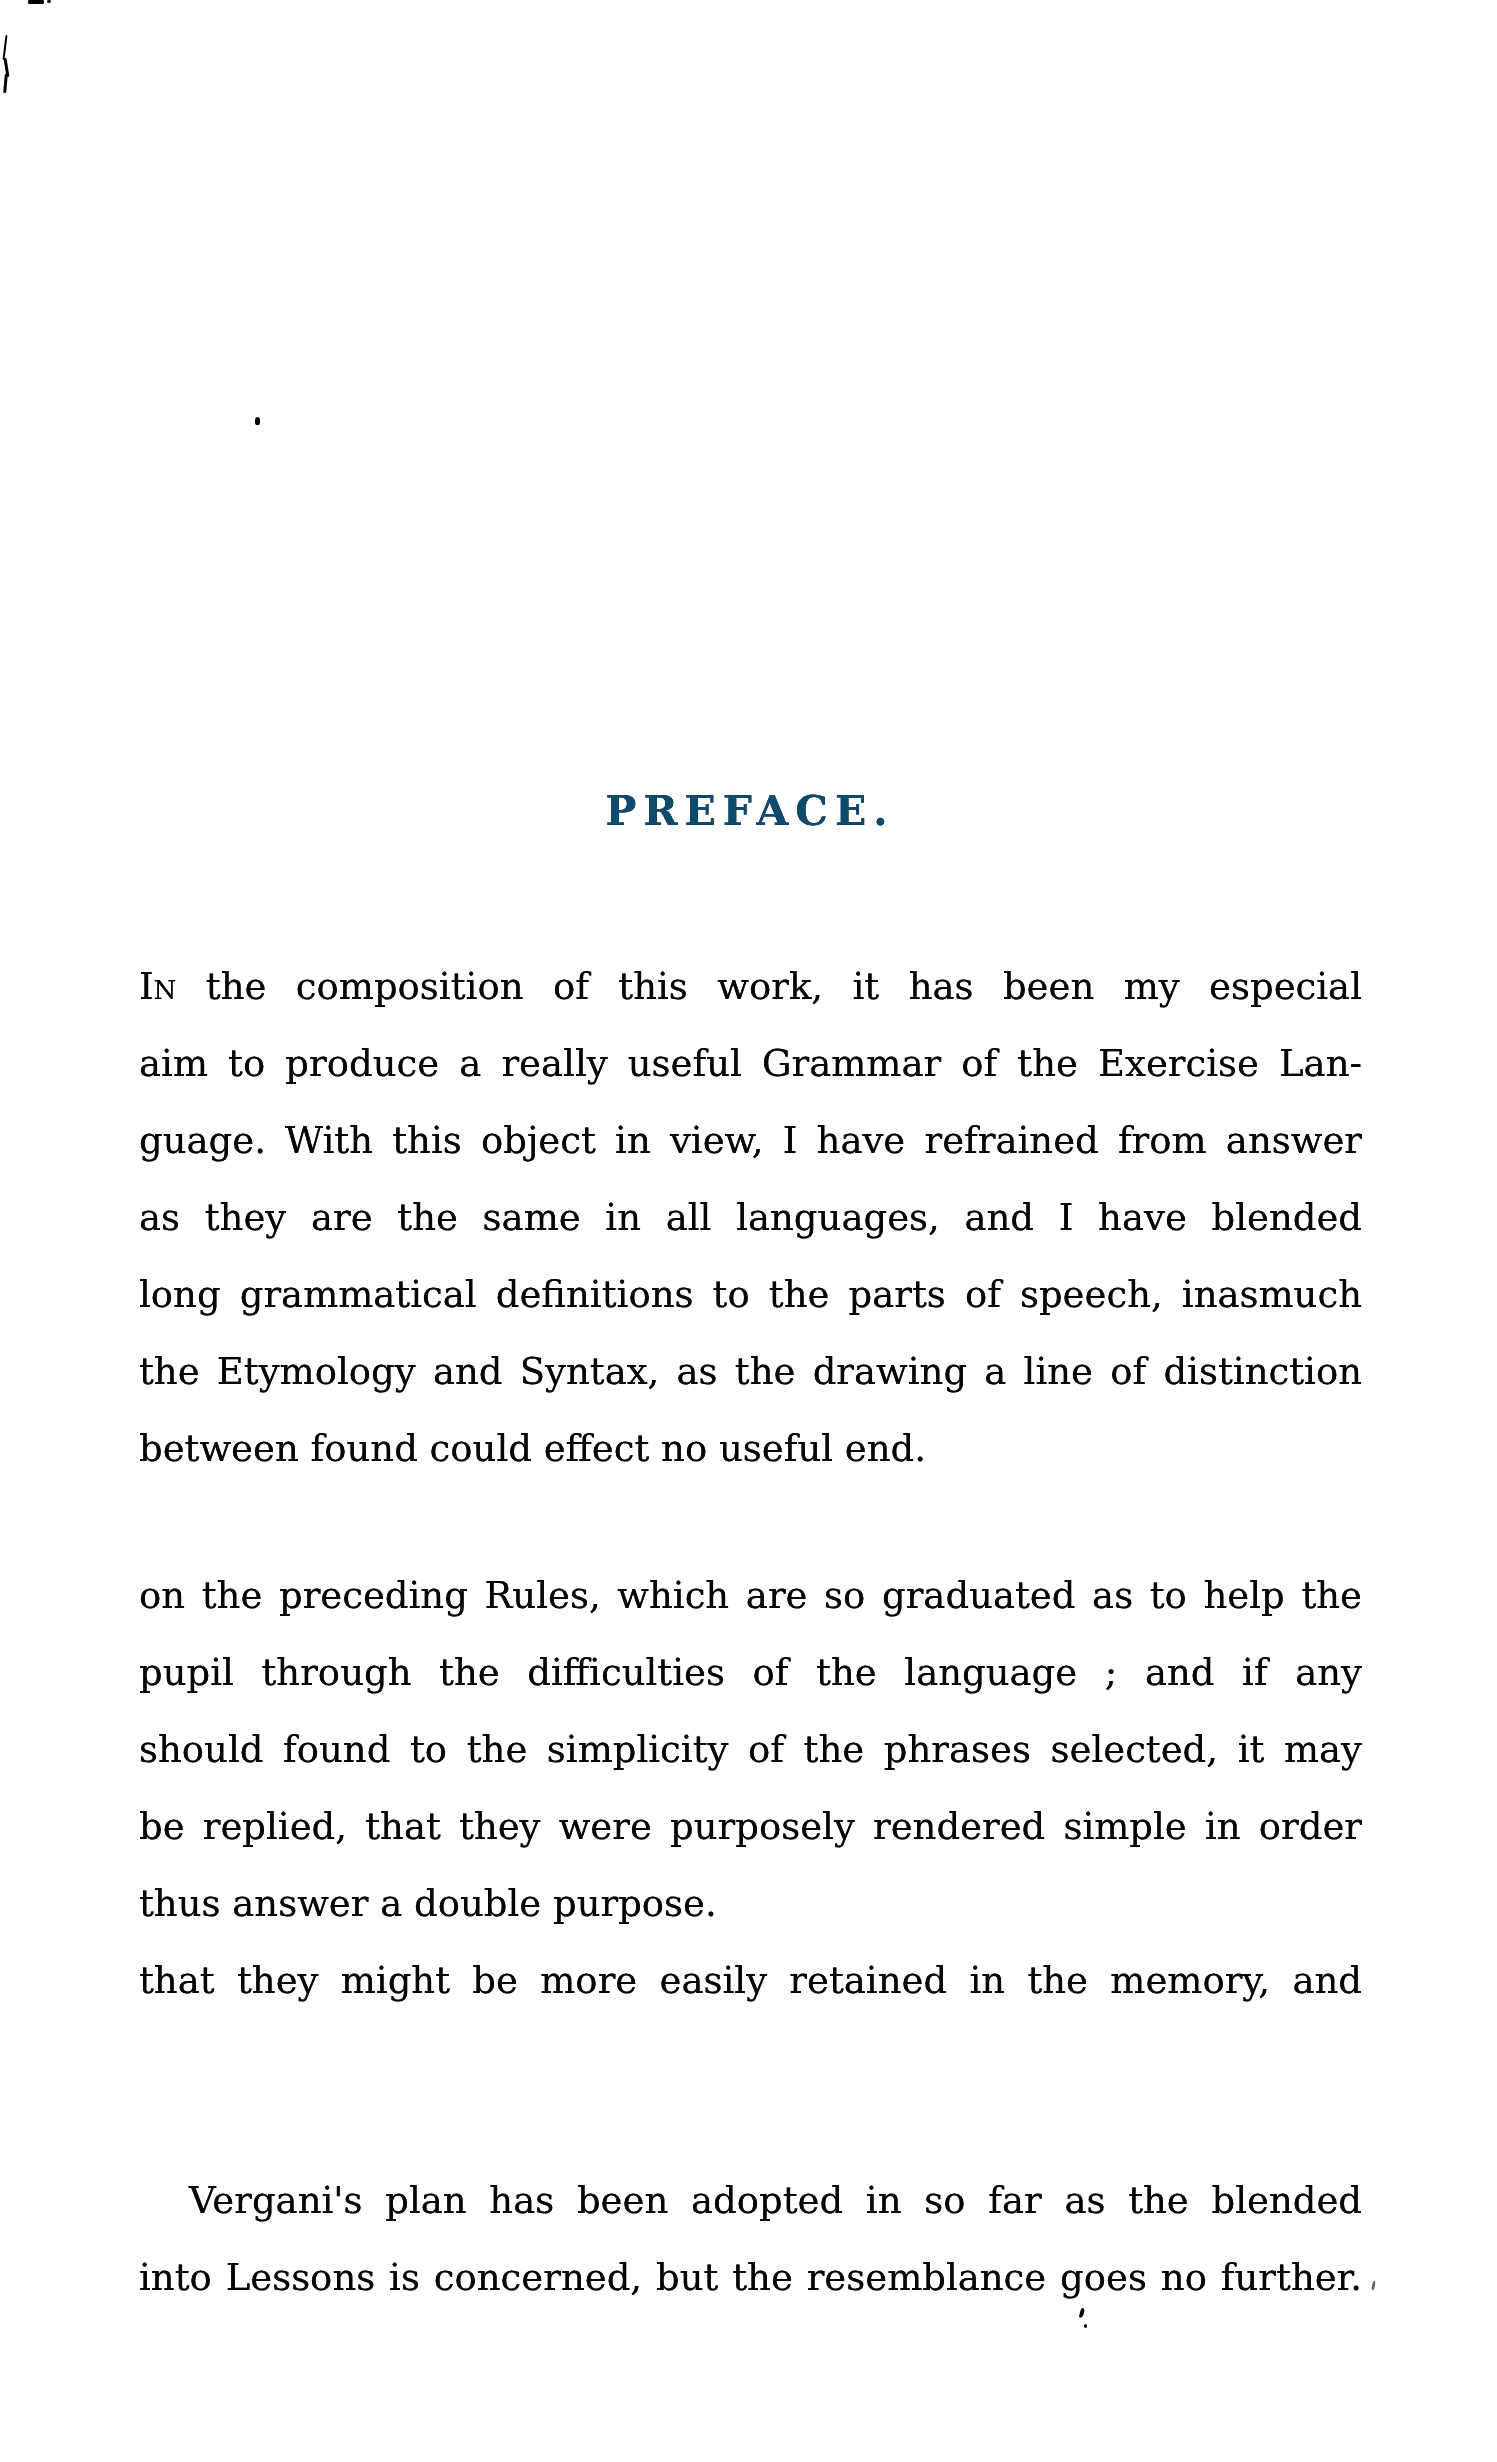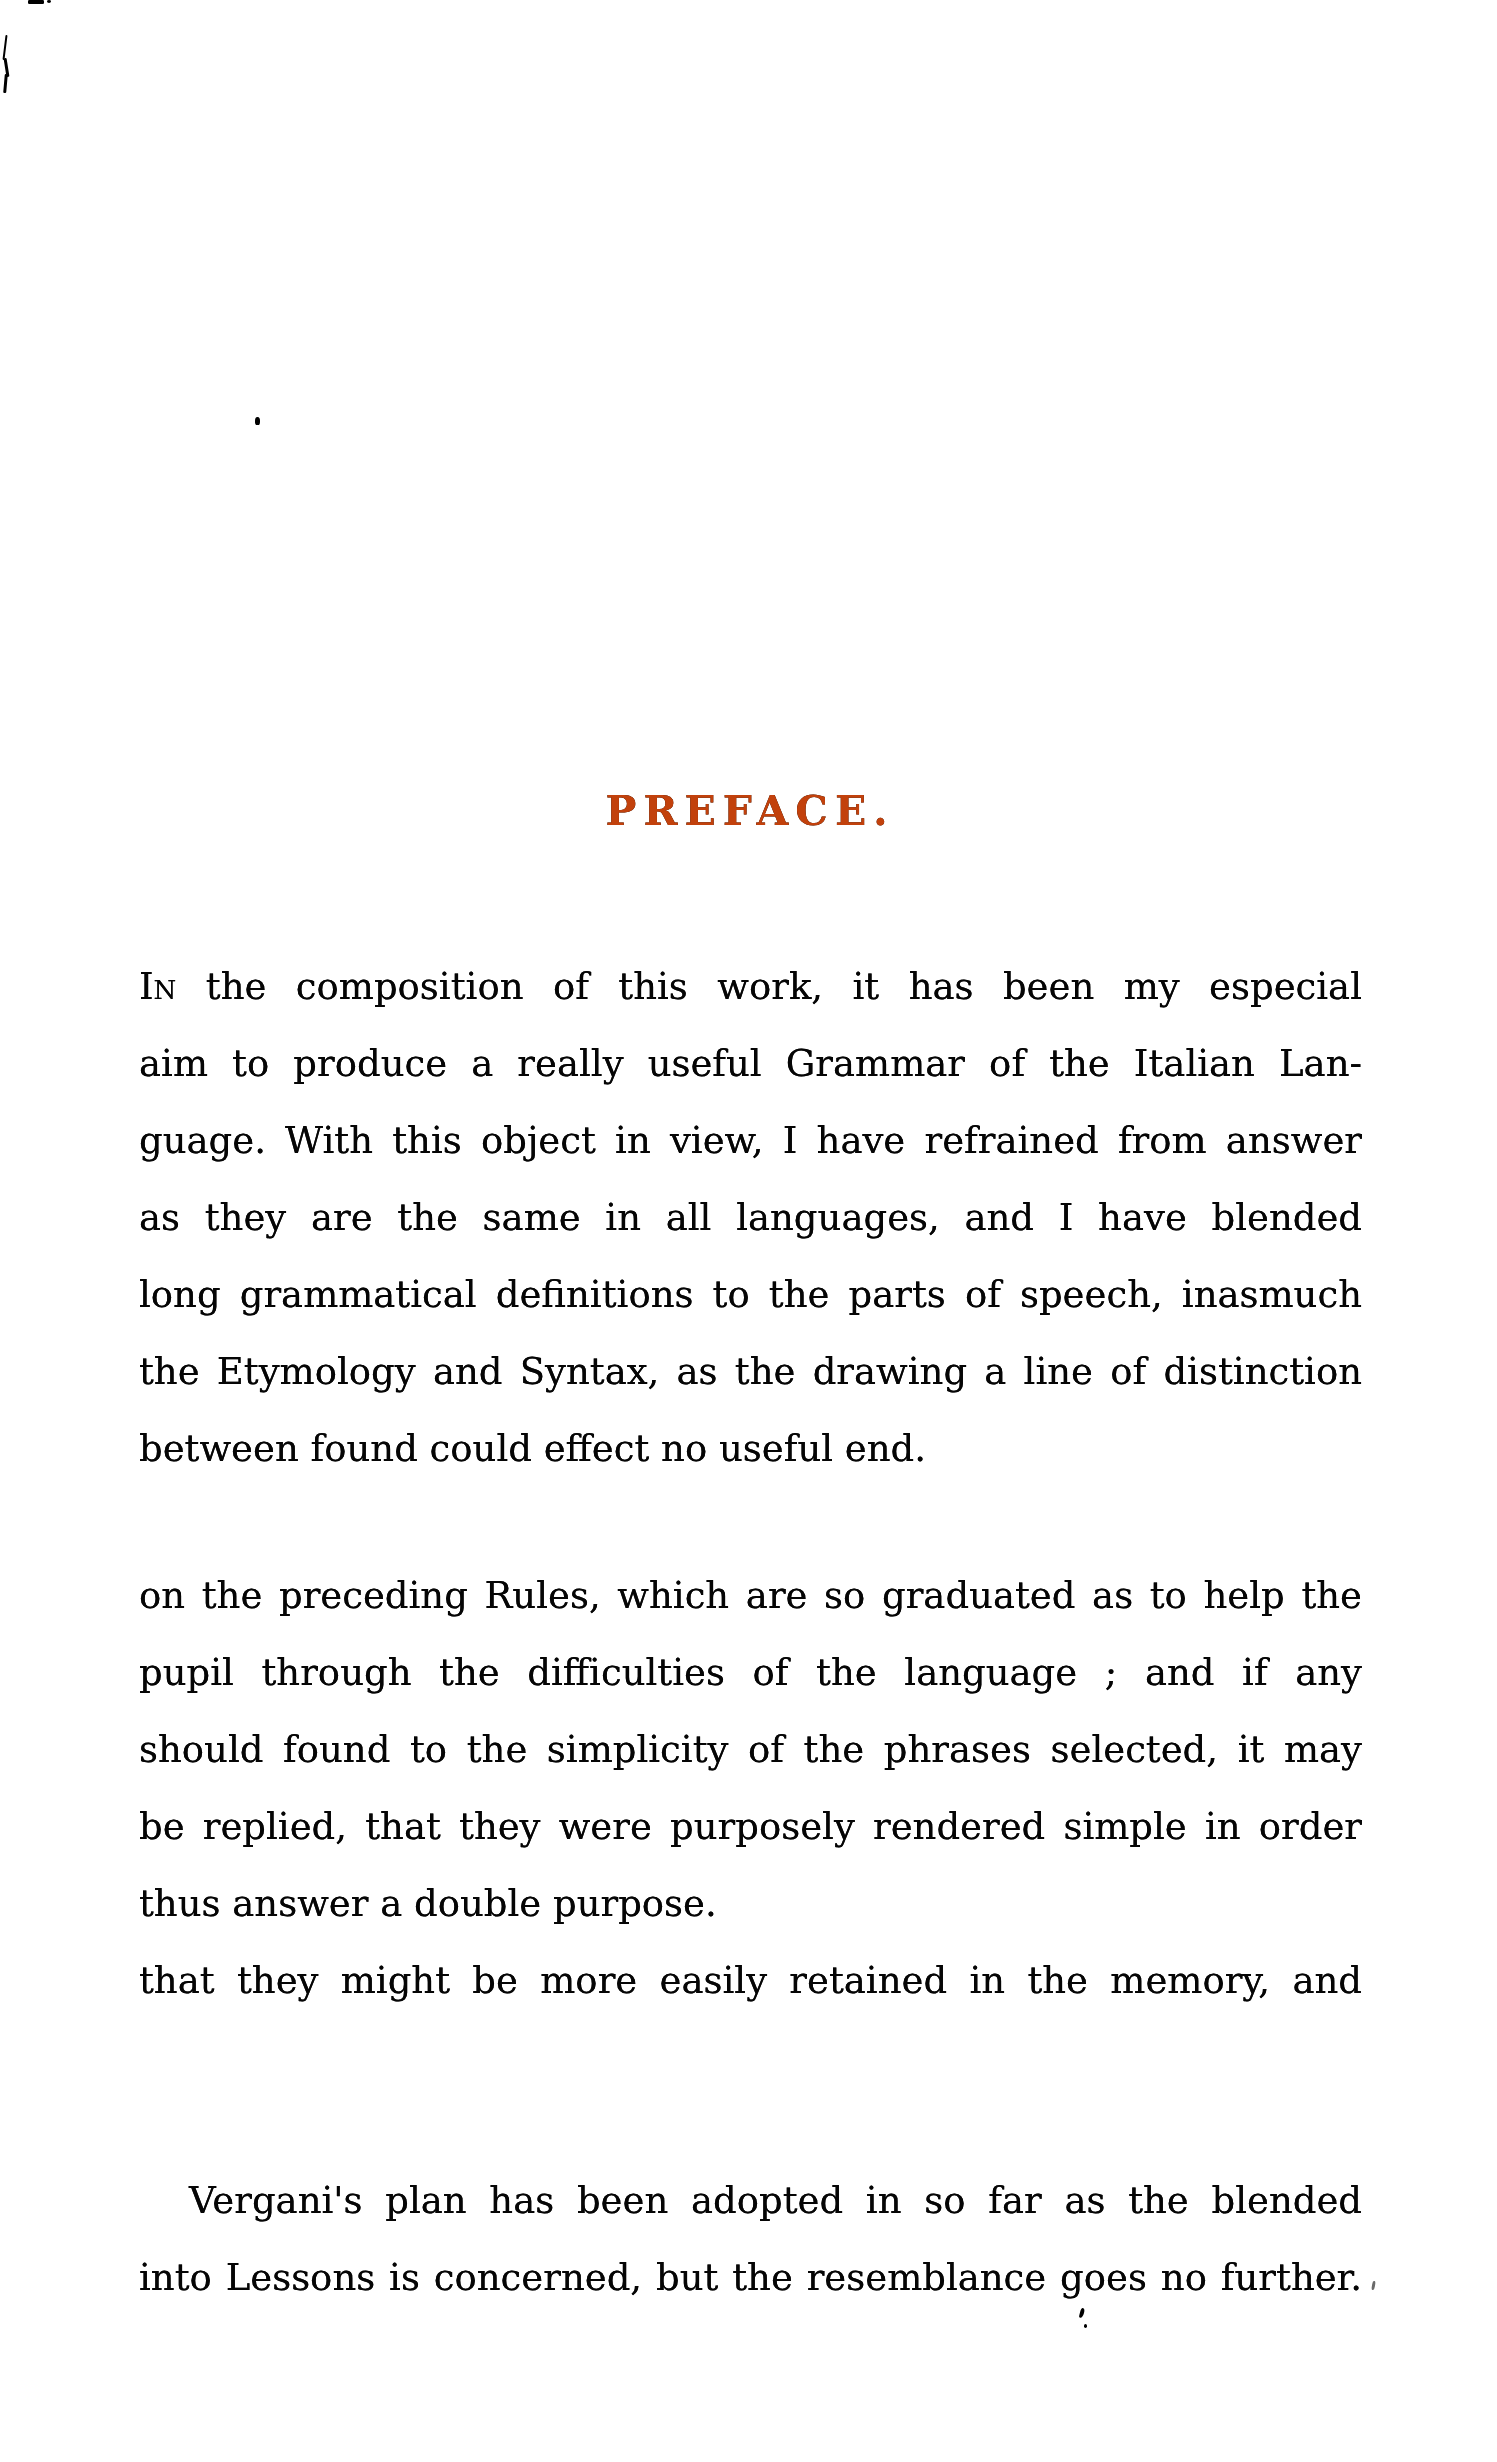--- a/index.html
+++ b/index.html
@@ -5,21 +5,21 @@
   html,body{margin:0;padding:0;}
   body{
     width:1497px;height:2462px;position:relative;
     background:#ffffff;overflow:hidden;
     font-family:"DejaVu Serif","Liberation Serif",serif;
     color:#000000;
   }
   .page-title{
     position:absolute;top:788px;left:138px;width:1224px;
     text-align:center;font-size:41px;line-height:47px;font-weight:bold;
-    letter-spacing:7px;color:#c2410c;
+    letter-spacing:7px;color:#0c4a6e;
     text-shadow:0 0 0.6px #000;
   }
   .text-block{position:absolute;left:139px;top:0;width:1223px;}
   .paragraph{position:absolute;left:0;width:100%;}
   .paragraph.p1{top:948px;}
   .paragraph.p2{top:1557px;}
   .paragraph.p3{top:2162px;}
   .line{
     font-size:37px;line-height:77px;
     text-align:justify;text-align-last:justify;
@@ -53,21 +53,21 @@
 <div class="artifact stray-dot"></div>
 <div class="artifact speck-goes1"></div>
 <div class="artifact speck-goes2"></div>
 <div class="artifact speck-after-further"></div>
 
 <div class="page-title">PREFACE.</div>
 
 <div class="text-block">
     <div class="paragraph p1">
       <div class="line"><span class="lead">In</span> the composition of this work, it has been my especial</div>
-      <div class="line">aim to produce a really useful Grammar of the Italian Lan-</div>
+      <div class="line">aim to produce a really useful Grammar of the Exercise Lan-</div>
       <div class="line">guage. With this object in view, I have refrained from answer</div>
       <div class="line">as they are the same in all languages, and I have blended</div>
       <div class="line">long grammatical definitions to the parts of speech, inasmuch</div>
       <div class="line">the Etymology and Syntax, as the drawing a line of distinction</div>
       <div class="line lastline">between found could effect no useful end.</div>
     </div>
     <div class="paragraph p2">
       <div class="line">on the preceding Rules, which are so graduated as to help the</div>
       <div class="line">pupil through the difficulties of the language ; and if any</div>
       <div class="line">should found to the simplicity of the phrases selected, it may</div>

